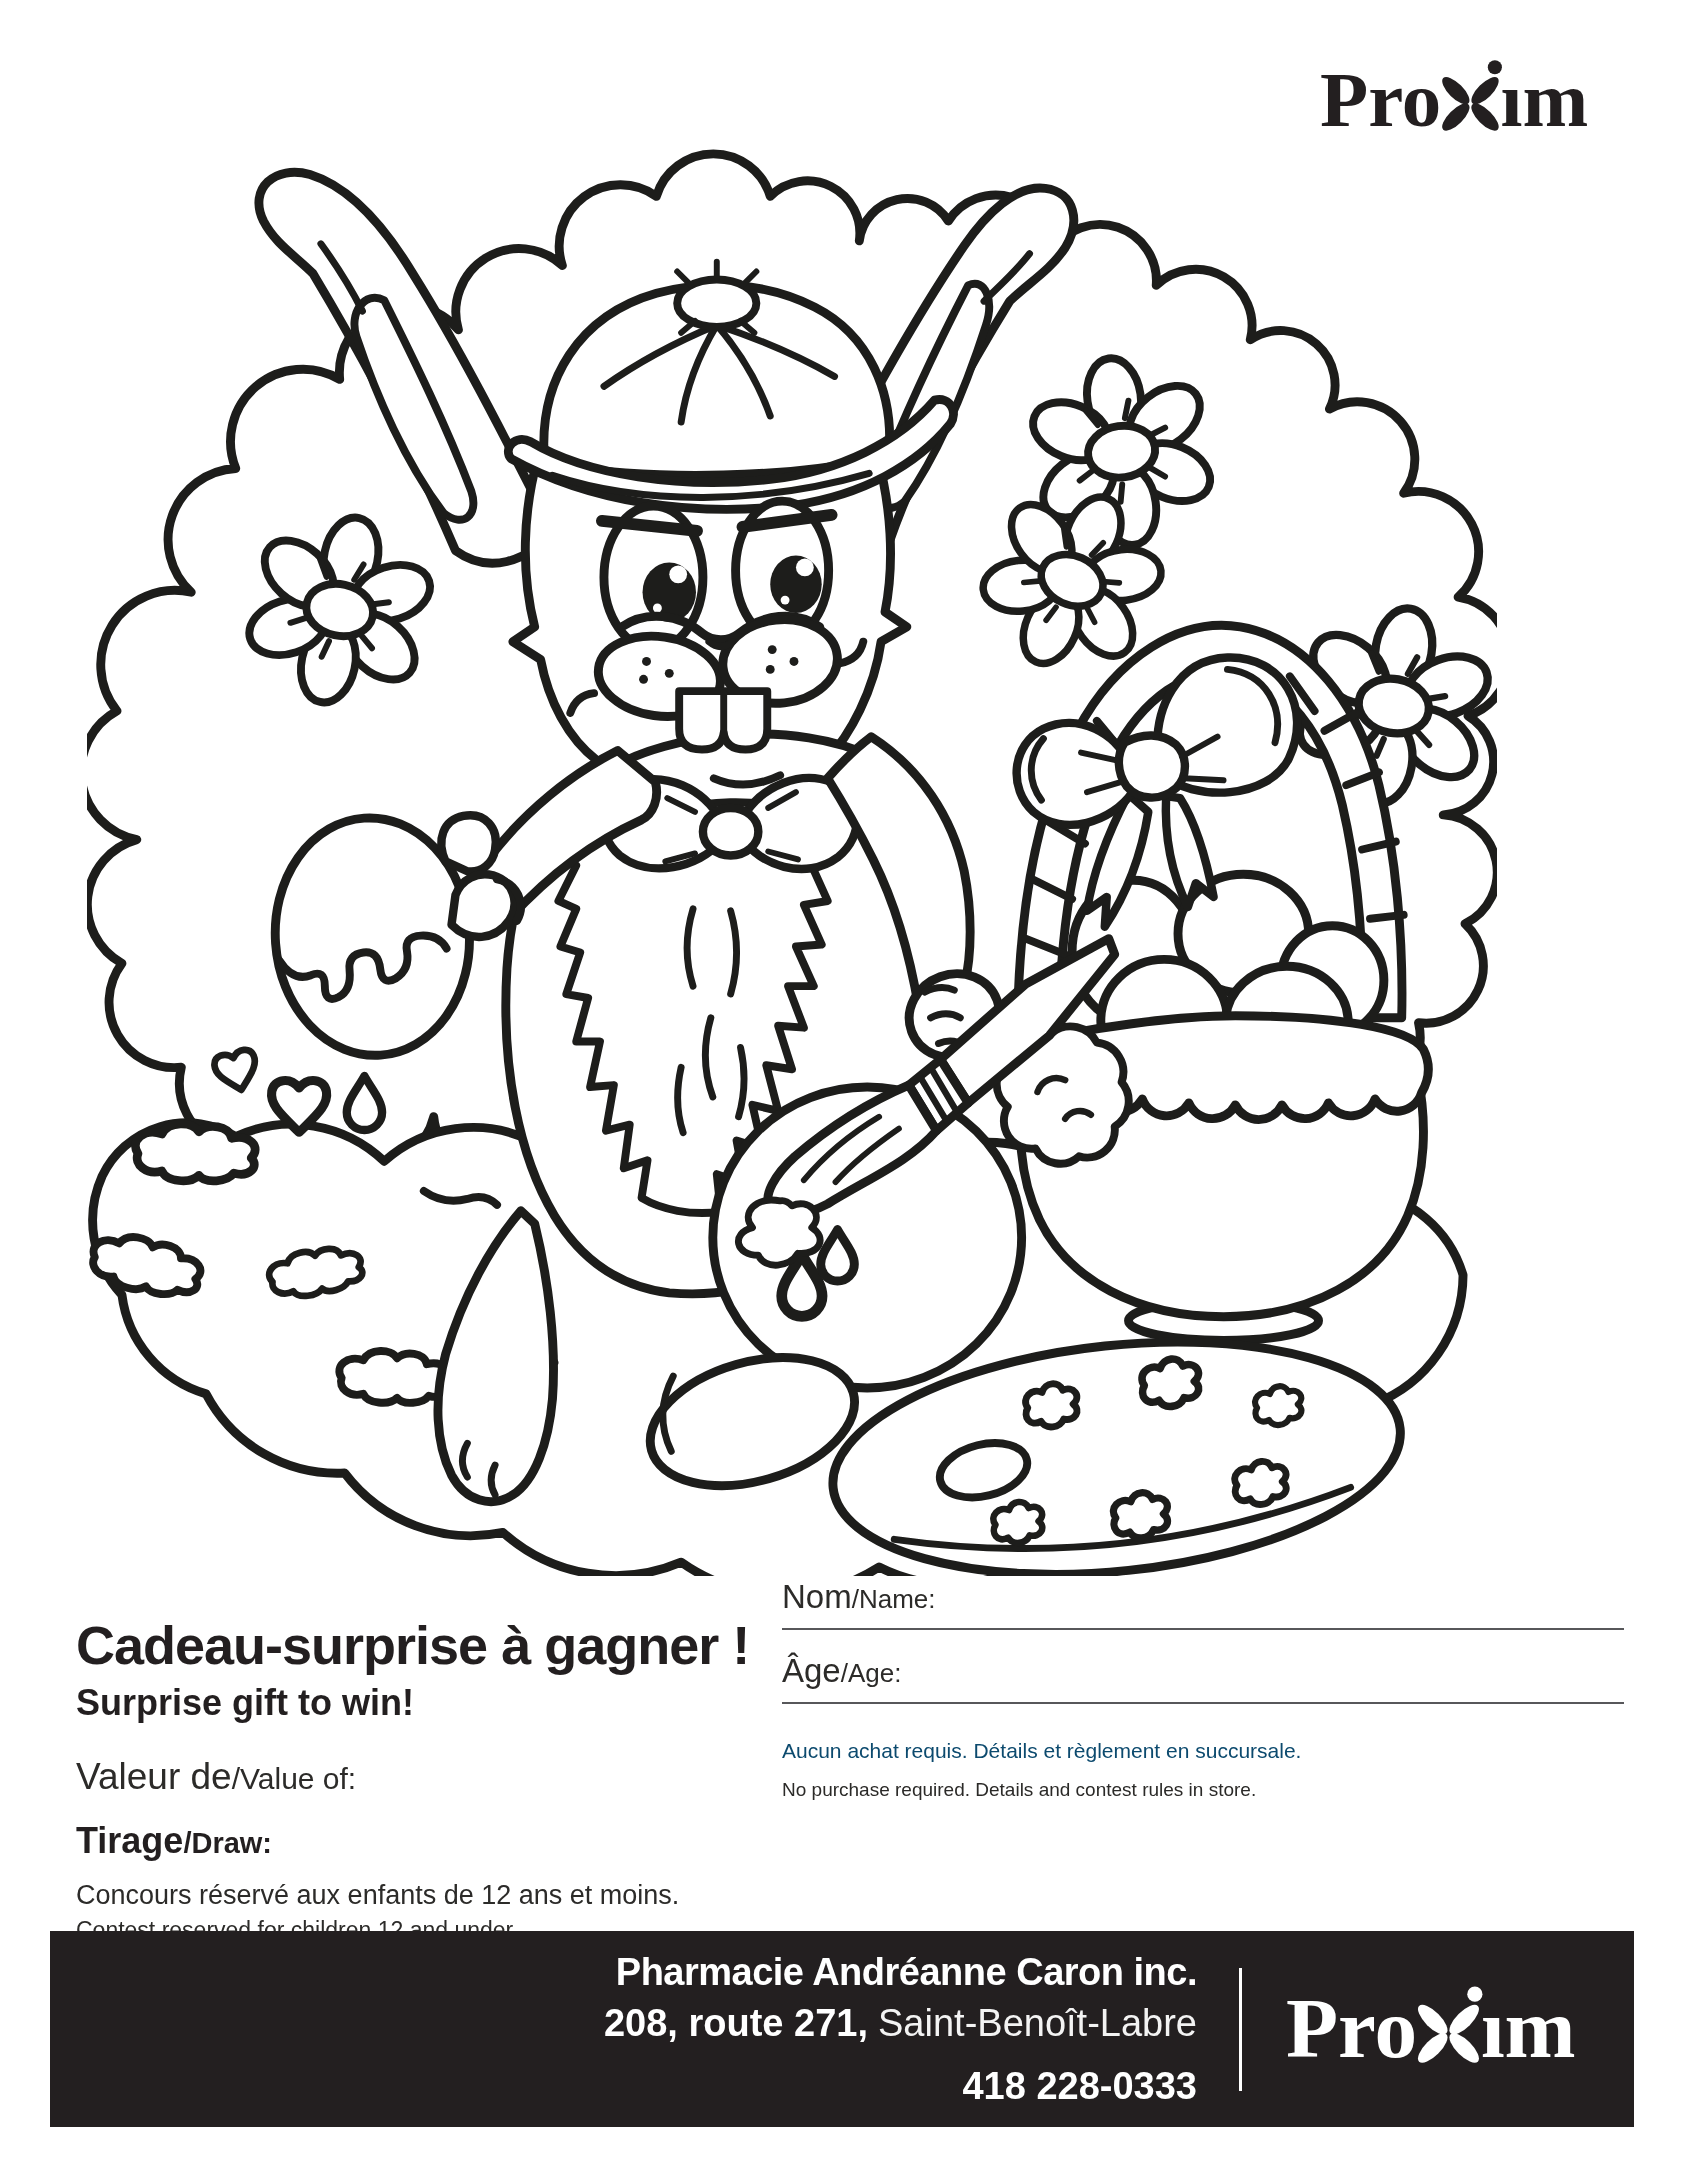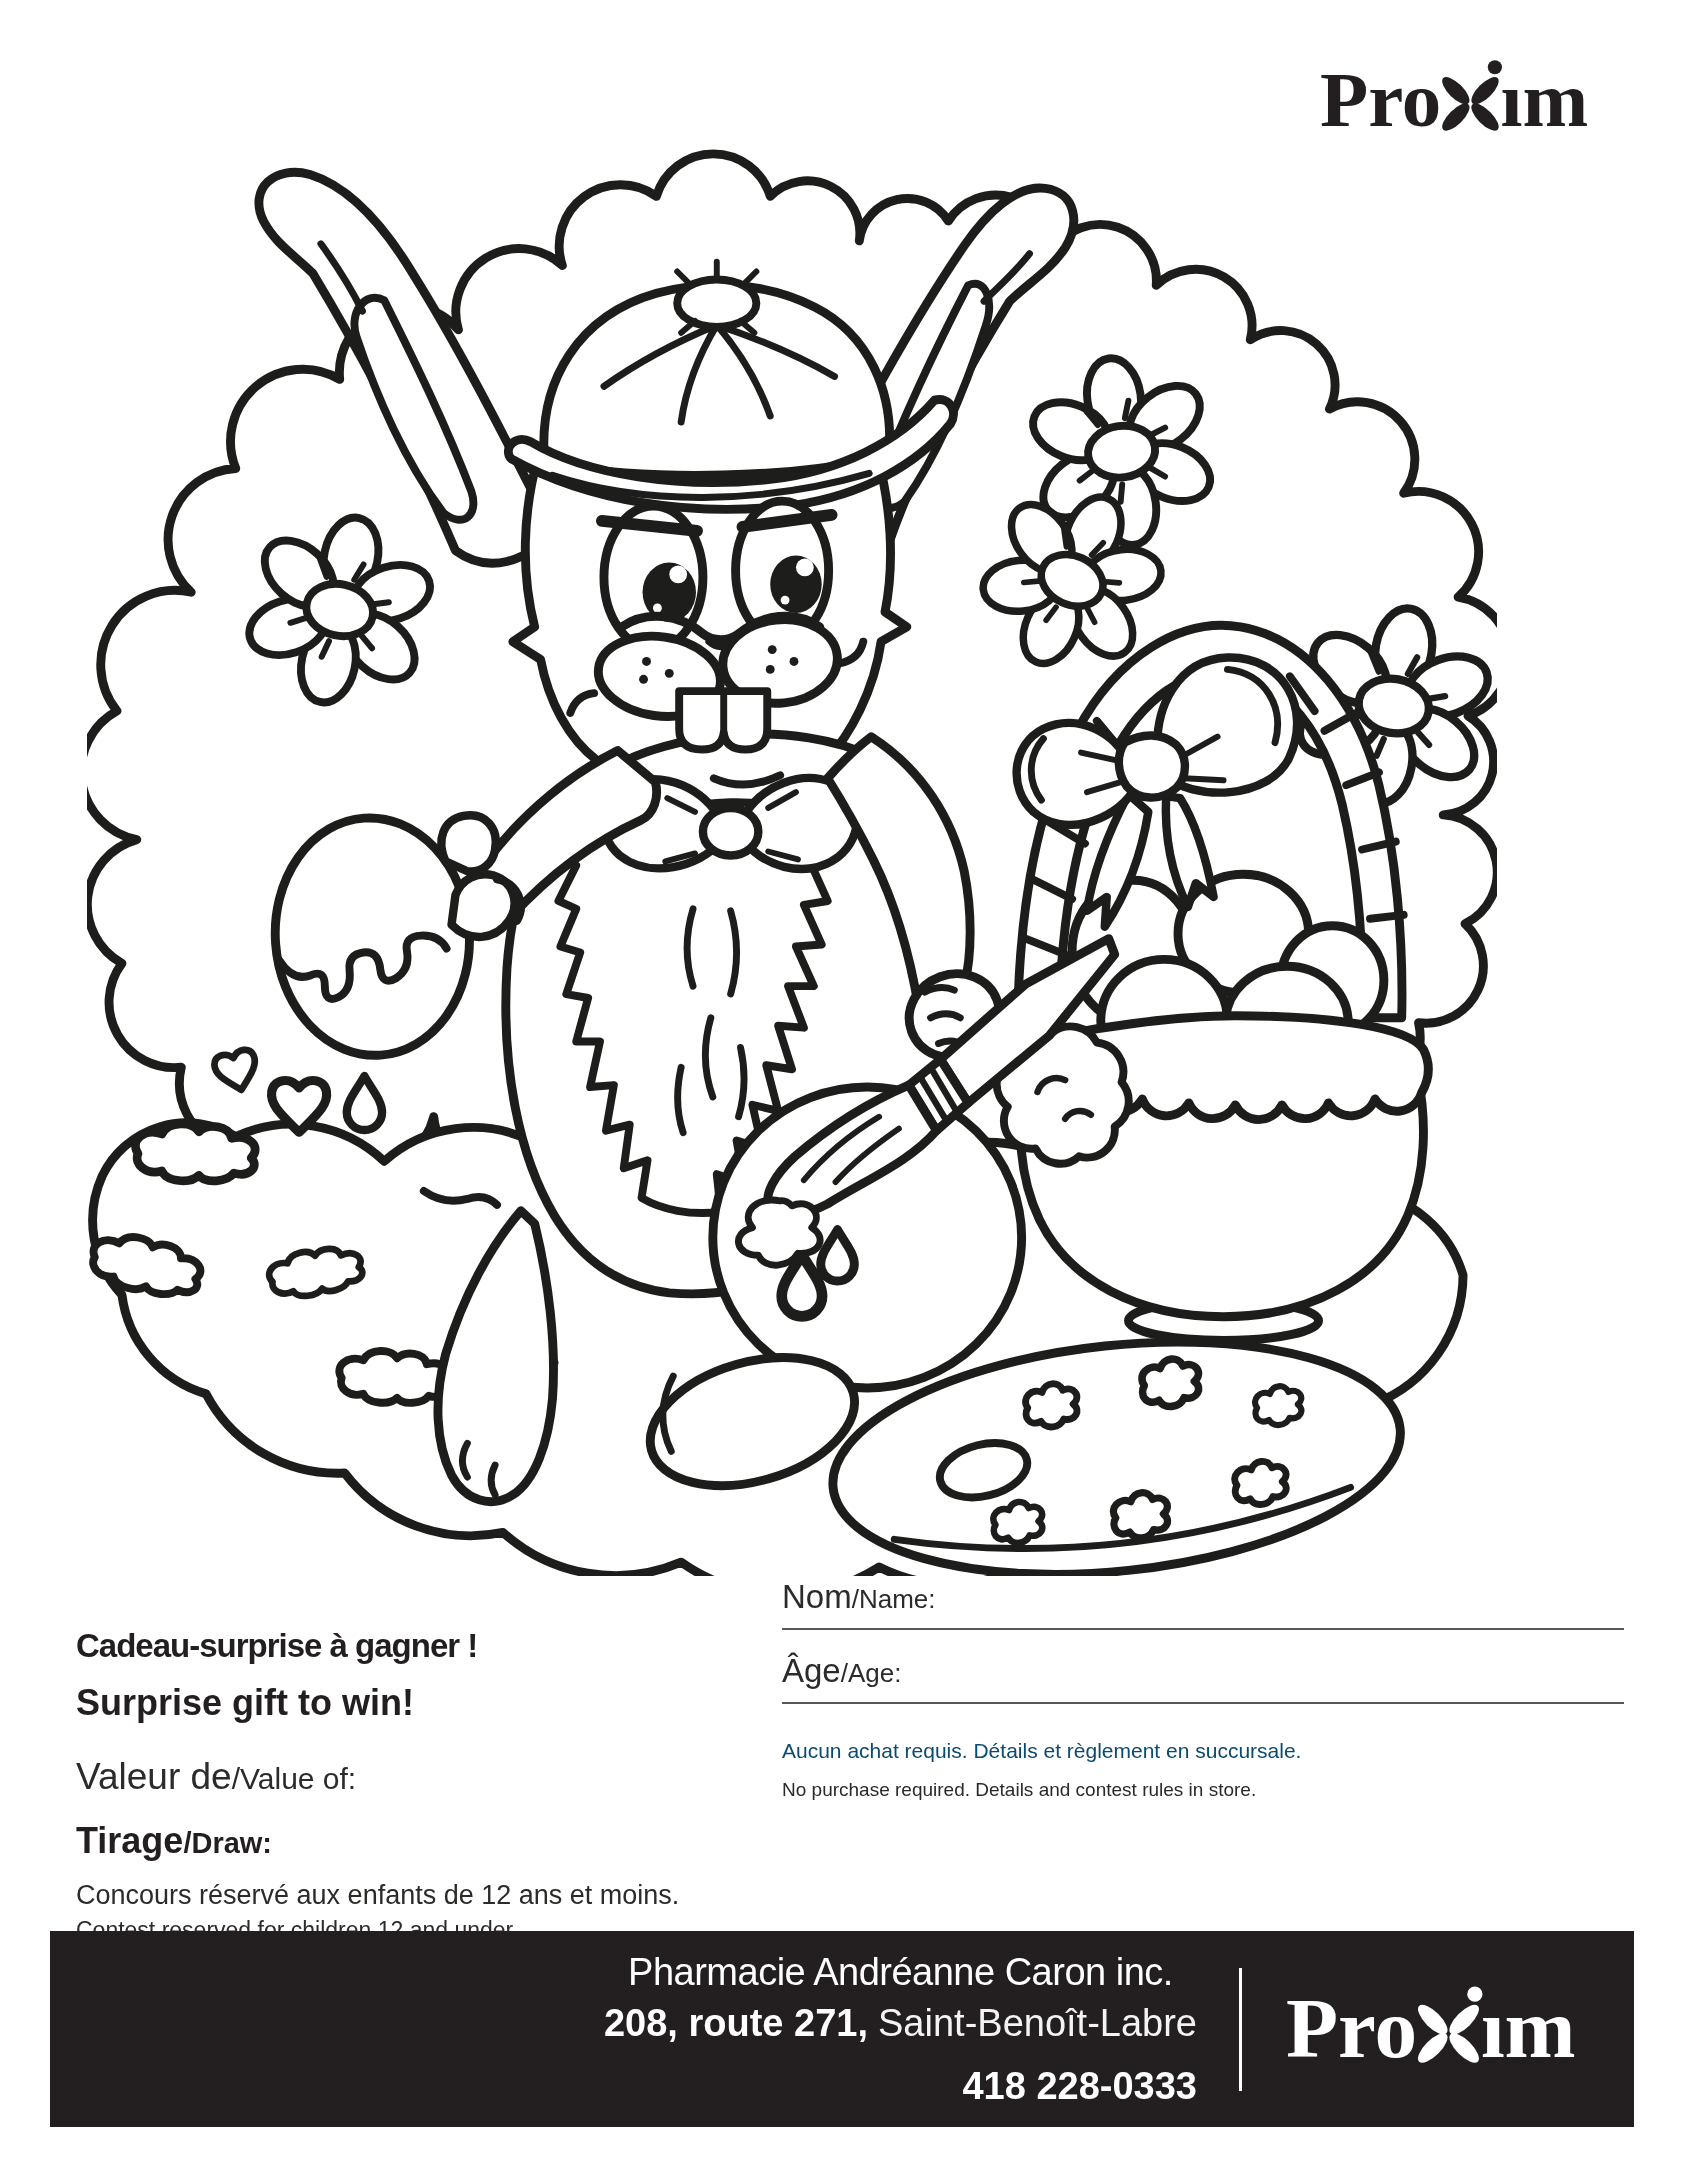--- a/index.html
+++ b/index.html
@@ -8,42 +8,42 @@
     font-family:"Liberation Sans", sans-serif;color:#231f20;overflow:hidden;
   }
   .top-logo{position:absolute;left:1320px;top:55px;width:275px;}
   .logo-svg{display:block;width:100%;height:auto;}
   .logo-dark{fill:#231f20;}
   .logo-light{fill:#ffffff;}
 
   .illustration{position:absolute;left:87px;top:127px;width:1410px;height:1449px;}
 
   .contest{position:absolute;left:76px;top:1620px;width:683px;white-space:nowrap;}
-  .title-fr{font-size:33px;font-weight:700;letter-spacing:-1px;line-height:51px;}
+  .title-fr{font-size:54px;font-weight:700;letter-spacing:-1px;line-height:51px;}
   .title-en{font-size:36px;font-weight:700;line-height:40px;margin-top:12px;}
   .value-line{margin-top:32px;font-size:37px;font-weight:400;color:#2c2b29;line-height:44px;}
   .value-line .en{font-size:30px;}
   .draw-line{margin-top:20px;font-size:36px;font-weight:700;line-height:40px;}
   .draw-line .en{font-size:29px;}
   .elig-fr{margin-top:16px;font-size:27px;color:#2c2b29;line-height:32px;}
   .elig-en{margin-top:5px;font-size:23px;color:#2c2b29;line-height:28px;}
 
   .form{position:absolute;left:782px;top:1578px;width:842px;}
   .field-label{font-size:33px;color:#2c2b29;line-height:38px;}
   .field-label .en{font-size:26px;}
   .field-line{height:10px;border-bottom:2px solid #57575a;margin-bottom:22px;}
   .notice-fr{font-size:21px;color:#0c4a6e;margin-top:34px;line-height:26px;}
   .notice-en{font-size:19px;color:#2b2a28;margin-top:14px;line-height:24px;}
 
   .footer{
     position:absolute;left:50px;top:1931px;width:1584px;height:196px;background:#231f20;
     display:flex;align-items:center;justify-content:flex-end;
   }
   .footer-text{text-align:right;color:#ffffff;white-space:nowrap;}
-  .f-line1{font-size:38px;font-weight:400;letter-spacing:-0.5px;line-height:44px;text-align:center;}
+  .f-line1{font-size:38px;font-weight:700;letter-spacing:-0.5px;line-height:44px;}
   .f-line2{font-size:38px;font-weight:400;line-height:44px;margin-top:7px;}
   .f-line2 .street{font-weight:700;}
   .f-line2 .city{font-weight:400;opacity:.95;margin-left:10px;}
   .f-line3{font-size:38px;font-weight:700;line-height:44px;margin-top:19px;}
   .sep{width:3px;height:123px;background:#ffffff;margin:0 44px 0 42px;flex:0 0 auto;}
   .footer-logo{width:297px;margin-right:51px;flex:0 0 auto;}
 </style>
 </head>
 <body>
 

